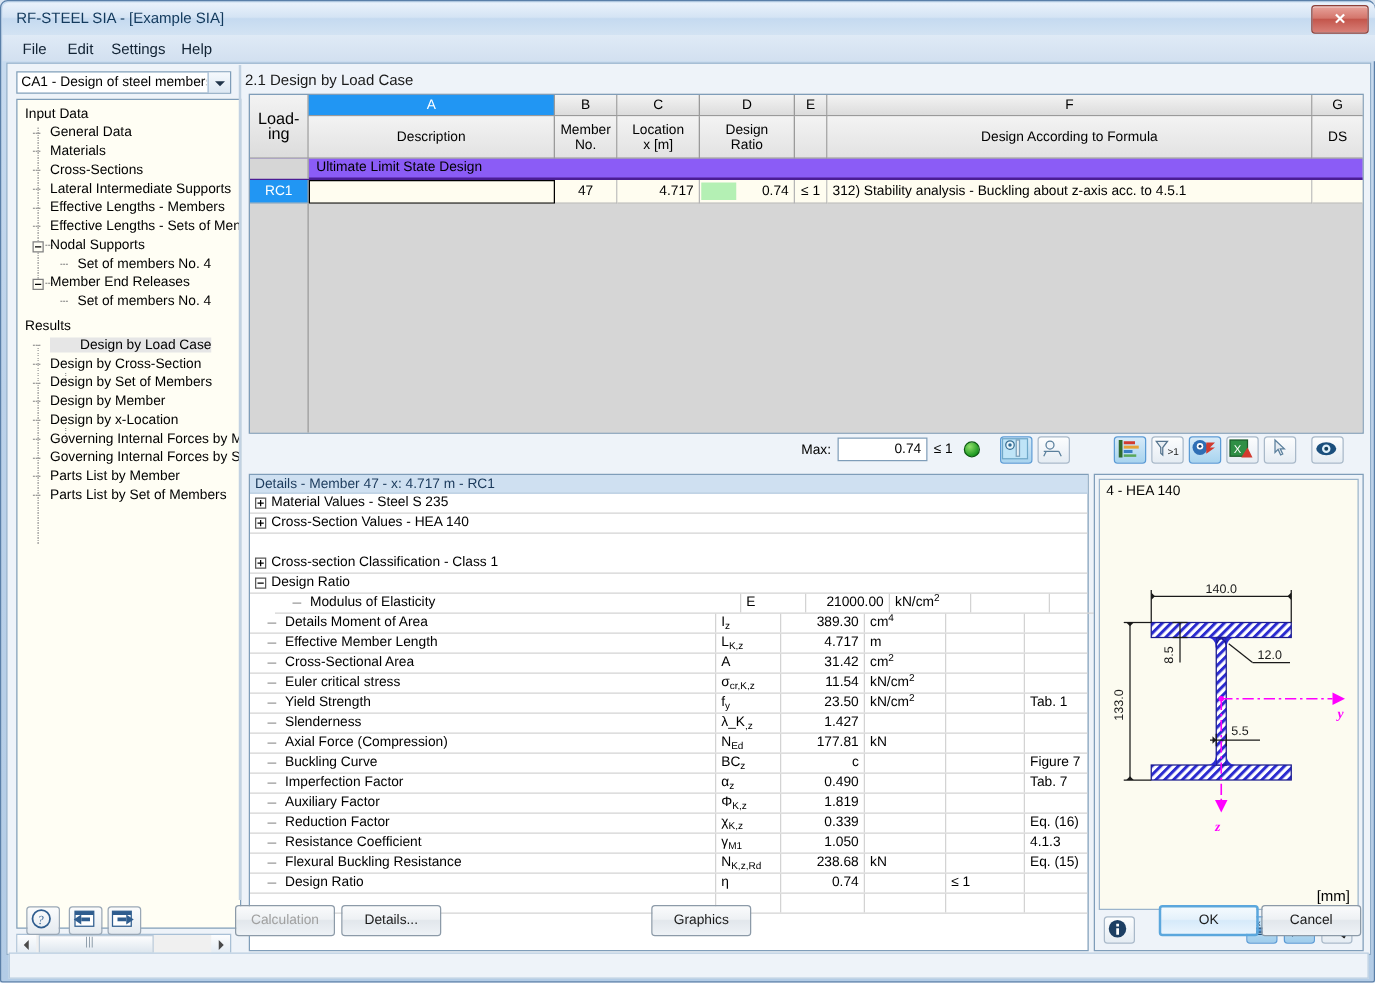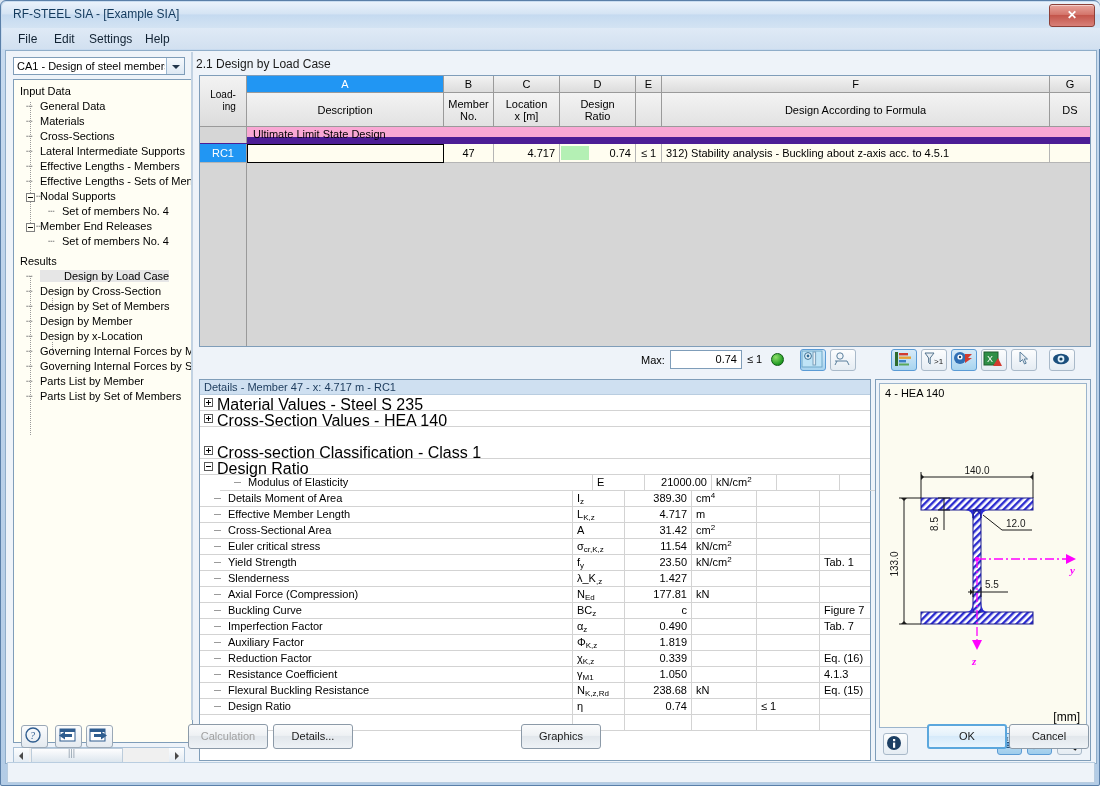--- a/index.html
+++ b/index.html
@@ -114,26 +114,26 @@
   .subhdr{
     position:absolute;height:34px;background:linear-gradient(to bottom,#f3f3f3,#e2e2e2);
     border-right:1px solid #9a9a9a;border-bottom:1px solid #9a9a9a;
     text-align:center;font-size:11px;color:#000;box-sizing:border-box;
     display:flex;align-items:center;justify-content:center;
   }
   .cornerhdr{
     position:absolute;left:0;top:0;width:47px;height:51px;
     background:linear-gradient(to bottom,#f3f3f3,#dcdcdc);
     border-right:1px solid #9a9a9a;border-bottom:1px solid #9a9a9a;
-    box-sizing:border-box;text-align:right;font-size:10px;color:#000;
+    box-sizing:border-box;text-align:center;font-size:13px;color:#000;
     display:flex;align-items:center;justify-content:center;
   }
   .sectionrow{
     position:absolute;left:0;top:51px;width:890px;height:17px;
-    background:#f9a8d4;border-bottom:7px solid #4c1d95;box-sizing:border-box;
+    background:#8b5cf6;border-bottom:2px solid #4c1d95;box-sizing:border-box;
   }
   .sectionrow .lbl{position:absolute;left:53px;top:1px;font-size:11px;}
   .sectionrow .stub{position:absolute;left:0;top:0;width:47px;height:16px;background:#d6d6d6;border-right:1px solid #9a9a9a;box-sizing:border-box;}
   .datarow{position:absolute;left:0;top:68px;width:890px;height:19px;}
   .cell{
     position:absolute;top:0;height:19px;background:#fffdf0;
     border-right:1px solid #b5b5b5;border-bottom:1px solid #b5b5b5;
     box-sizing:border-box;font-size:11px;line-height:18px;
   }
   .cell.rowhdr{background:#2196f3;color:#fff;text-align:center;border-right:1px solid #9a9a9a;}
@@ -175,21 +175,21 @@
   }
   .drow{
     position:absolute;left:0;width:670px;height:16px;
     border-bottom:1px solid #d3d3d3;box-sizing:border-box;font-size:11px;
   }
   .drow .exp{
     position:absolute;left:4px;top:3px;width:9px;height:9px;border:1px solid #5a5a5a;background:#fff;box-sizing:border-box;
   }
   .drow .exp::before{content:"";position:absolute;left:1px;top:3px;width:5px;height:1px;background:#000;}
   .drow .exp.plus::after{content:"";position:absolute;left:3px;top:1px;width:1px;height:5px;background:#000;}
-  .drow .gname{position:absolute;left:17px;top:1px;font-size:16px;}
+  .drow .gname{position:absolute;left:17px;top:1px;font-size:11px;}
   .drow .leafdash{position:absolute;left:14px;top:7px;width:7px;height:1px;background:#9a9a9a;}
   .drow .lname{position:absolute;left:28px;top:1px;font-size:11px;}
   .dcell{
     position:absolute;top:0;height:15px;border-right:1px solid #d3d3d3;
     box-sizing:border-box;font-size:11px;line-height:15px;
   }
   .dcell.sym{left:373px;width:52px;padding-left:4px;}
   .dcell.val{left:425px;width:67px;text-align:right;padding-right:4px;}
   .dcell.unit{left:492px;width:65px;padding-left:4px;}
   .dcell.cmp{left:557px;width:63px;padding-left:4px;}

